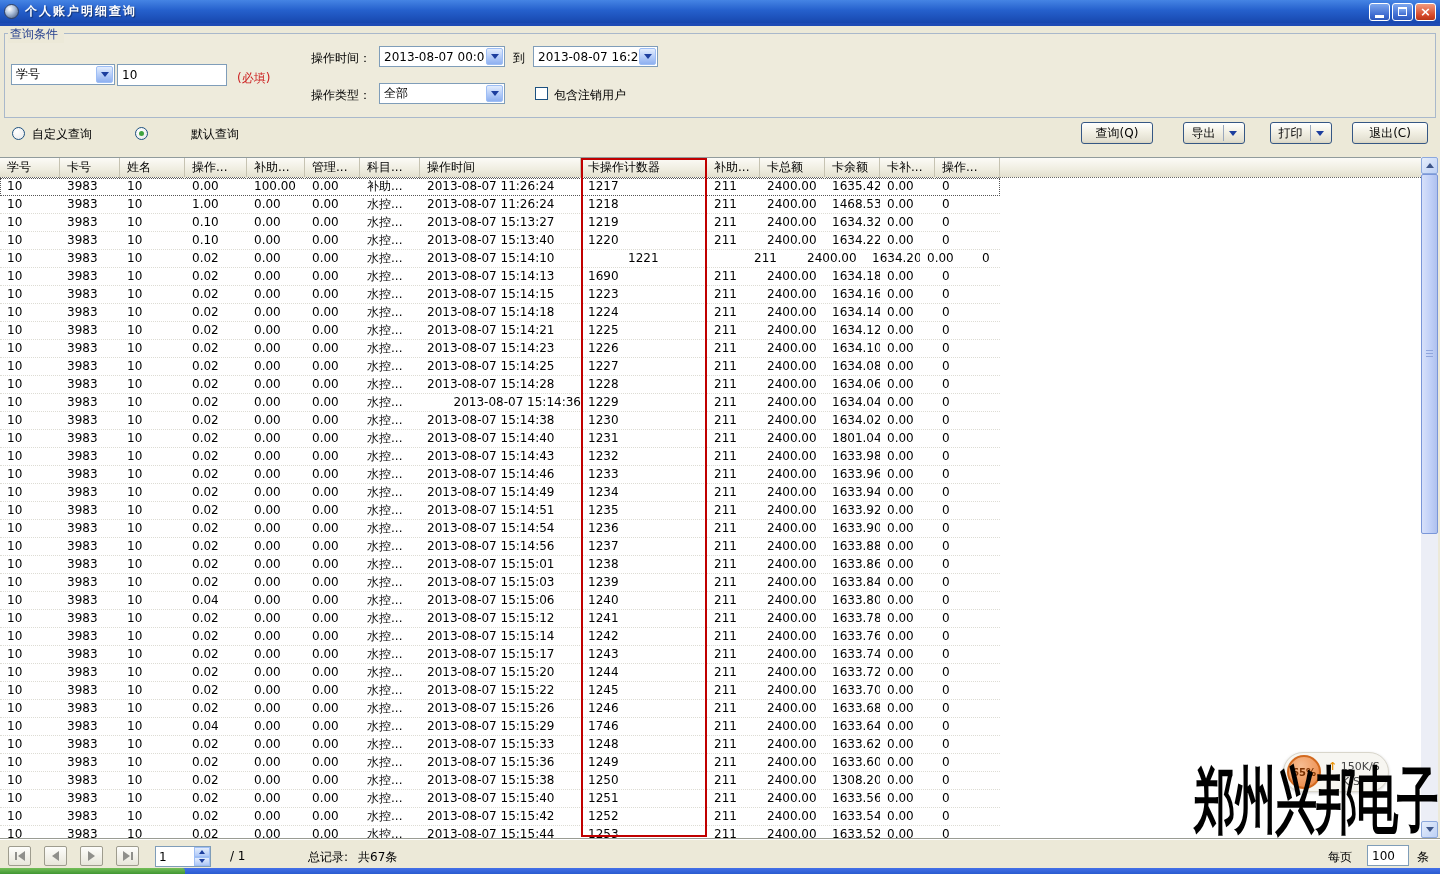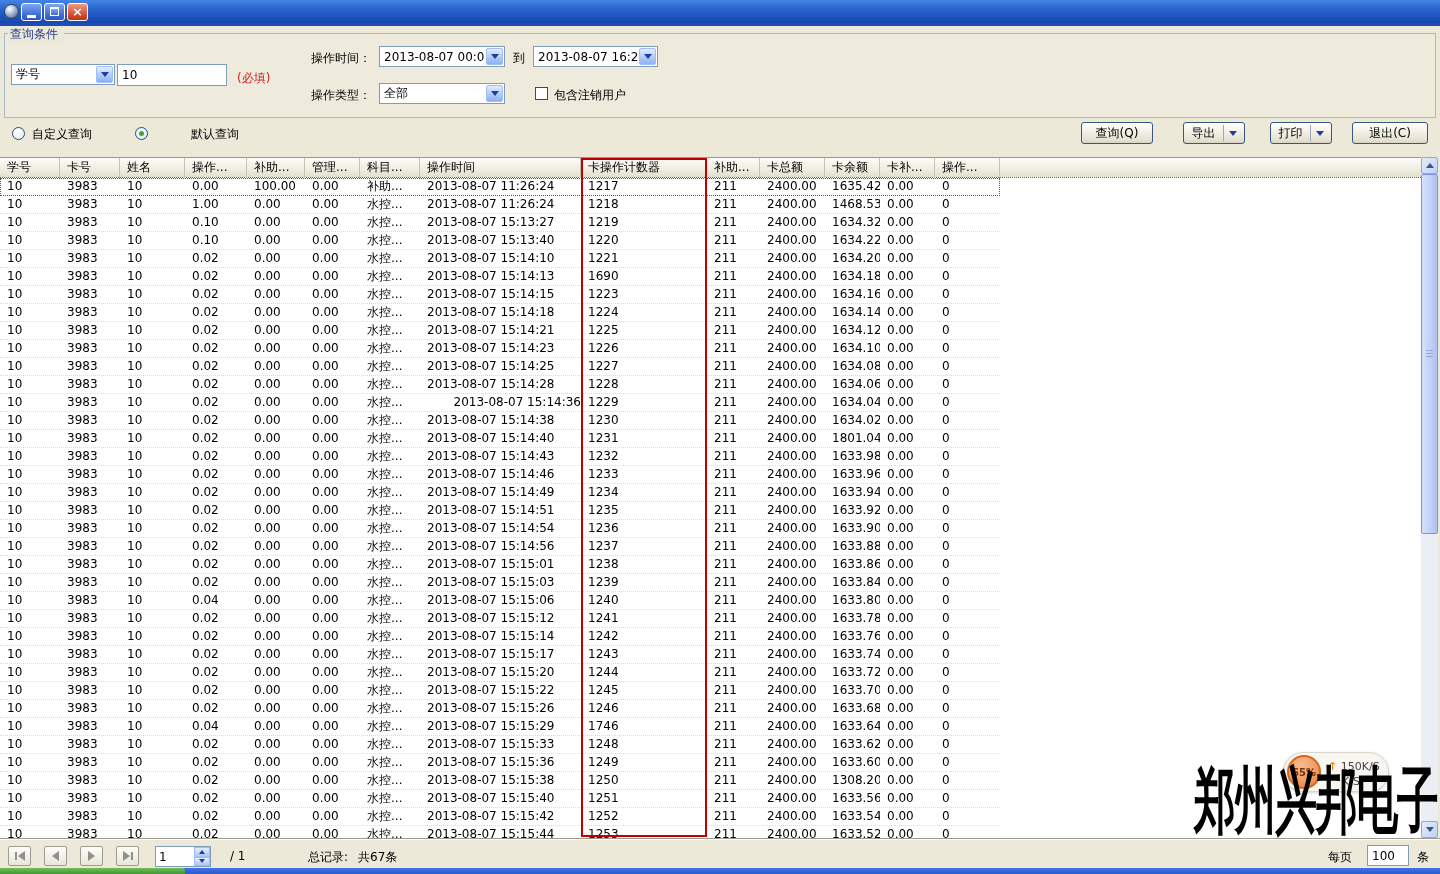--- a/index.html
+++ b/index.html
@@ -125,20 +125,21 @@
     font-size:72px; font-weight:900; white-space:nowrap; line-height:1;
     transform:scaleX(0.58); transform-origin:left top; letter-spacing:-2px; }
 </style>
 </head>
 <body>
 
 <div class="window">
 
   <div class="titlebar">
     <div class="app-icon"></div>
+    <div class="title-text">个人账户明细查询</div>
     <div class="win-btn min">
         <div class="glyph-minimize"></div>
       </div>
     <div class="win-btn restore">
         <div class="glyph-restore"></div>
       </div>
     <div class="win-btn close">
         <span>×</span>
       </div>
   </div>
@@ -288,21 +289,21 @@
         </div>
         <div class="trow">
           <div class="tcell" style="width: 60px;">10</div>
           <div class="tcell" style="width: 60px;">3983</div>
           <div class="tcell" style="width: 65px;">10</div>
           <div class="tcell" style="width: 62px;">0.02</div>
           <div class="tcell" style="width: 58px;">0.00</div>
           <div class="tcell" style="width: 55px;">0.00</div>
           <div class="tcell" style="width: 60px;">水控...</div>
           <div class="tcell" style="width: 161px;">2013-08-07 15:14:10</div>
-          <div class="tcell" style="width: 126px;">1221</div>
+          <div class="tcell" style="width: 126px; margin-left: 40px;">1221</div>
           <div class="tcell" style="width: 53px;">211</div>
           <div class="tcell" style="width: 65px;">2400.00</div>
           <div class="tcell" style="width: 55px;">1634.20</div>
           <div class="tcell" style="width: 55px;">0.00</div>
           <div class="tcell" style="width: 65px;">0</div>
         </div>
         <div class="trow">
           <div class="tcell" style="width: 60px;">10</div>
           <div class="tcell" style="width: 60px;">3983</div>
           <div class="tcell" style="width: 65px;">10</div>

